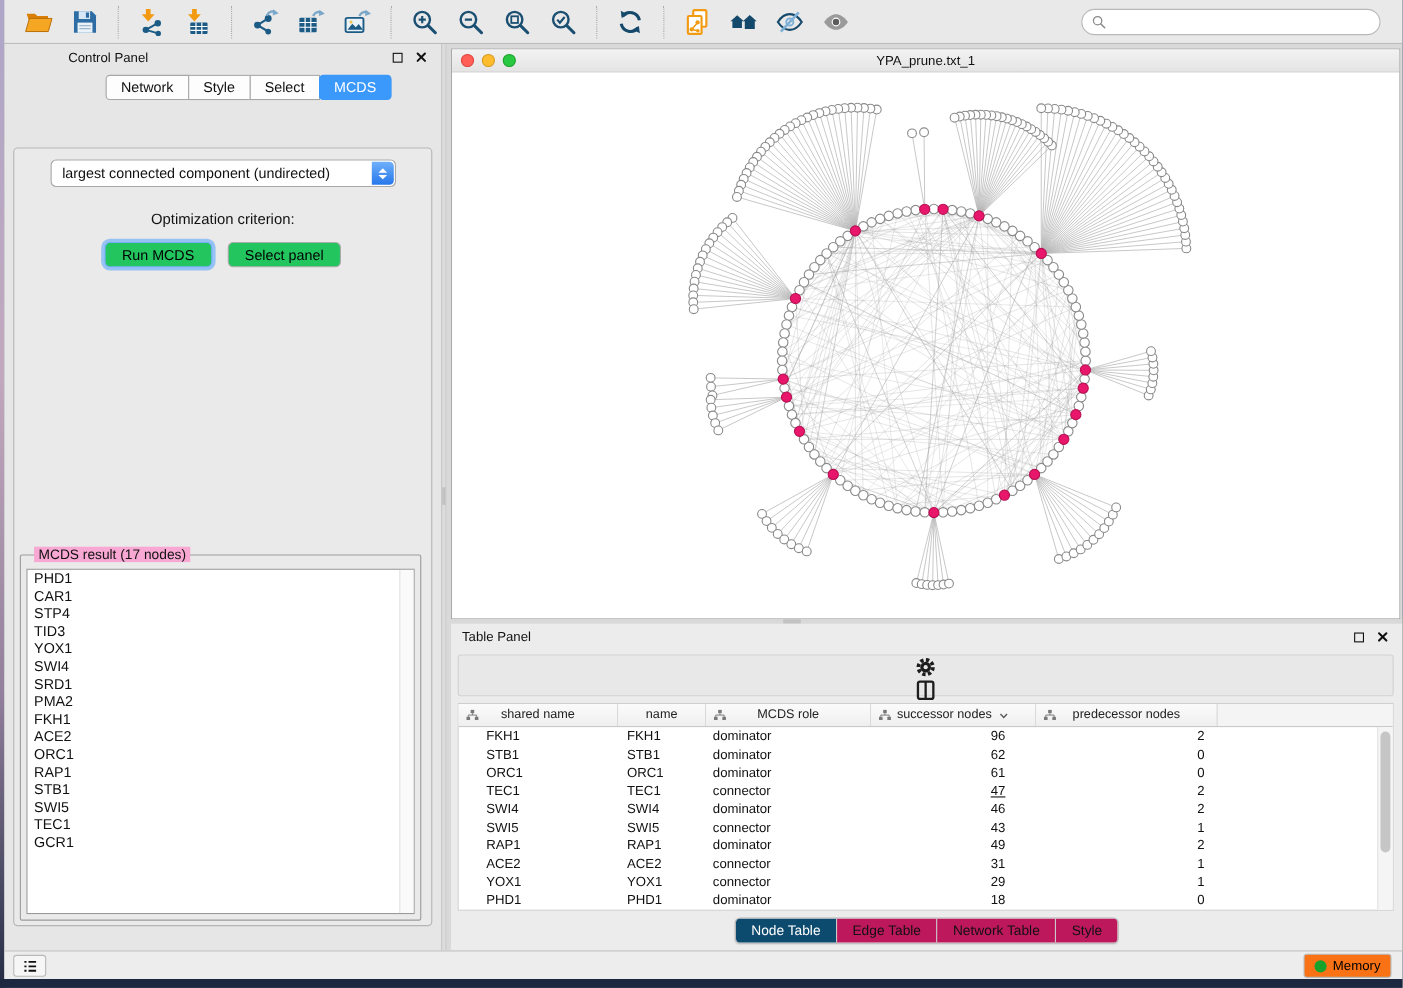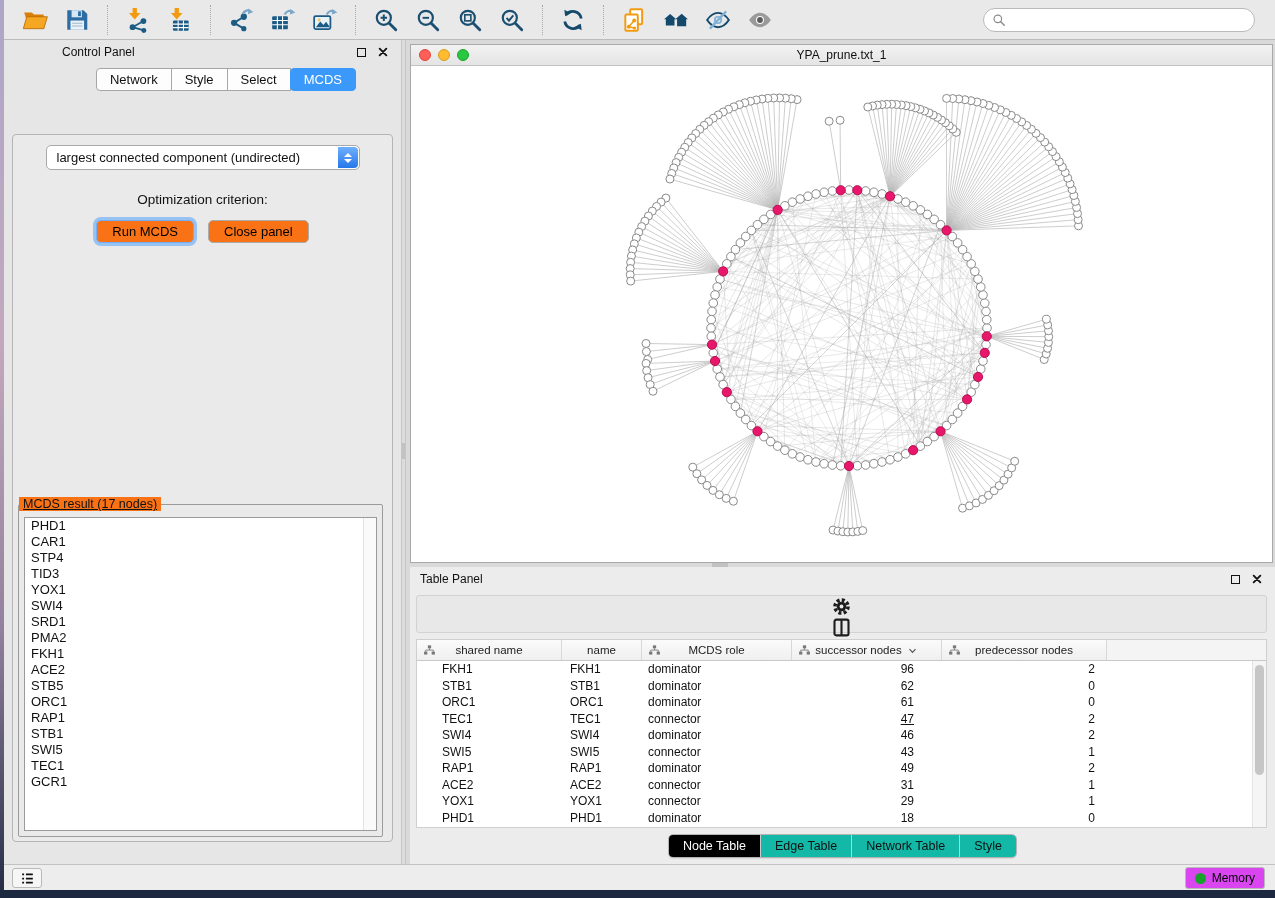--- a/index.html
+++ b/index.html
@@ -47,27 +47,27 @@
   #cp-content { position:absolute; left:8px; right:8px; top:94px; bottom:22px; background:#eaeaea;
     border:1px solid #b5b5b5; border-radius:4px; }
   #opt-label { text-align:center; margin-top:22px; font-size:13.5px; }
   #criterion { position:relative; width:314px; height:25px; margin:10px auto 0; background:#fff;
     border:1px solid #a9a9a9; border-radius:5px; font-size:13px; line-height:23px; padding-left:10px; cursor:pointer; }
   #criterion .stepper { position:absolute; right:1px; top:1px; bottom:1px; width:20px; border-radius:0 4px 4px 0;
     background:linear-gradient(#6fb0fc,#2677ea); display:flex; flex-direction:column; align-items:center; justify-content:center; }
   .chev-up { width:0; height:0; border-left:4px solid transparent; border-right:4px solid transparent; border-bottom:4px solid #fff; margin:1px 0; }
   .chev-dn { width:0; height:0; border-left:4px solid transparent; border-right:4px solid transparent; border-top:4px solid #fff; margin:1px 0; }
   #cp-buttons { display:flex; justify-content:center; gap:14px; margin-top:13px; }
-  .cp-btn { background:#f97316; border:1px solid #ababab; border-radius:5px; font-size:13px; padding:3px 15px;
+  .cp-btn { background:#22c55e; border:1px solid #ababab; border-radius:5px; font-size:13px; padding:3px 15px;
     font-family:"Liberation Sans",sans-serif; cursor:pointer; }
   .cp-btn.focused { box-shadow:0 0 0 3px rgba(82,160,251,.55); border-color:#74aef7; }
 
   #mcds-group { position:absolute; left:5px; right:9px; top:369px; bottom:4px; border:1px solid #9b9b9b;
     border-radius:2px; }
-  #mcds-legend { position:absolute; top:-8px; left:0; background:#f97316; padding:0 4px; font-size:12.5px;text-decoration:underline; }
+  #mcds-legend { position:absolute; top:-8px; left:12px; background:#f9a8d4; padding:0 4px; font-size:12.5px; }
   #mcds-list { position:absolute; left:5px; right:5px; top:12px; bottom:5px; background:#fff;
     border:1px solid #9a9a9a; overflow:hidden; }
   .mcds-item { font-size:13px; line-height:16px; padding-left:6px; }
   #mcds-scroll { position:absolute; right:0; top:0; bottom:0; width:13px; background:#fafafa; border-left:1px solid #e2e2e2; }
 
   
   #net-panel { position:absolute; left:4px; top:4px; right:2px; height:519px; background:#fff;
     border:1px solid #a9a9a9; }
   #net-title { height:21px; background:linear-gradient(#f2f2f2,#e4e4e4); border-bottom:1px solid #c3c3c3;
     display:flex; align-items:center; padding:0 8px; position:relative; }
@@ -99,30 +99,30 @@
   .th .sort { width:11px; height:11px; margin-left:5px; }
   #tp-rows { position:absolute; left:0; right:14px; top:21px; bottom:0; overflow:hidden; }
   .tr { display:flex; height:16.5px; align-items:center; cursor:default; }
   .td { font-size:12px; white-space:nowrap; overflow:hidden; }
   #tp-scroll { position:absolute; right:0; top:21px; bottom:0; width:14px; background:#f5f5f5; border-left:1px solid #e3e3e3; }
   #tp-thumb { position:absolute; left:2px; right:2px; top:4px; height:110px; background:#c6c6c6; border-radius:6px; }
 
   #tp-tabs { position:absolute; left:0; right:0; bottom:6px; display:flex; justify-content:center; }
   #tp-tabs-group { display:flex; border:1px solid #b4b4b4; border-radius:5px; overflow:hidden; background:#fff;
     box-shadow:0 1px 1px rgba(0,0,0,.08); }
-  .tp-tab { padding:4px 14px; font-size:12.5px; border-right:1px solid #c9c9c9; background:#14b8a6; cursor:pointer; }
+  .tp-tab { padding:4px 14px; font-size:12.5px; border-right:1px solid #c9c9c9; background:#be185d; cursor:pointer; }
   .tp-tab:last-child { border-right:none; }
-  .tp-tab.active { background:#000000; color:#fff; }
+  .tp-tab.active { background:#0c4a6e; color:#fff; }
 
   
   #status-bar { position:absolute; left:0; right:0; top:864px; height:26px; background:#ededed; border-top:1px solid #c2c2c2; }
   #list-btn { position:absolute; left:8px; top:3px; width:30px; height:20px; background:#f6f6f6;
     border:1px solid #b9b9b9; border-radius:3px; display:flex; align-items:center; justify-content:center; cursor:pointer; }
   #list-btn svg { width:15px; height:15px; }
-  #memory-btn { position:absolute; right:10px; top:2px; height:22px; background:#d946ef; border:1px solid #b9b9b9;
+  #memory-btn { position:absolute; right:10px; top:2px; height:22px; background:#f97316; border:1px solid #b9b9b9;
     border-radius:3px; display:flex; align-items:center; padding:0 9px; font-size:12px; cursor:pointer; }
   #memory-dot { width:11px; height:11px; border-radius:50%; background:#17a22c; margin-right:6px; }
 </style>
 </head>
 <body>
 
 <svg width="0" height="0" style="position:absolute">
 <defs>
   <symbol id="open-folder" viewBox="0 0 24 24">
         <path d="M2 5h7l2 2h9v4H4z" fill="#d97e07"></path>
@@ -406,37 +406,36 @@
       <div id="criterion">
         <span>largest connected component (undirected)</span>
         <span class="stepper">
             <span class="chev-up"></span>
             <span class="chev-dn"></span>
           </span>
       </div>
       <div id="opt-label">Optimization criterion:</div>
       <div id="cp-buttons">
         <button class="cp-btn focused">Run MCDS</button>
-        <button class="cp-btn">Close panel</button>
+        <button class="cp-btn">Select panel</button>
       </div>
       <div id="mcds-group">
         <div id="mcds-legend">MCDS result (17 nodes)</div>
         <div id="mcds-list">
 
         <div class="mcds-item">PHD1</div>
             <div class="mcds-item">CAR1</div>
             <div class="mcds-item">STP4</div>
             <div class="mcds-item">TID3</div>
             <div class="mcds-item">YOX1</div>
             <div class="mcds-item">SWI4</div>
             <div class="mcds-item">SRD1</div>
             <div class="mcds-item">PMA2</div>
             <div class="mcds-item">FKH1</div>
             <div class="mcds-item">ACE2</div>
-            <div class="mcds-item">STB5</div>
             <div class="mcds-item">ORC1</div>
             <div class="mcds-item">RAP1</div>
             <div class="mcds-item">STB1</div>
             <div class="mcds-item">SWI5</div>
             <div class="mcds-item">TEC1</div>
             <div class="mcds-item">GCR1</div>
             <div id="mcds-scroll"></div>
           </div>
       </div>
     </div>

